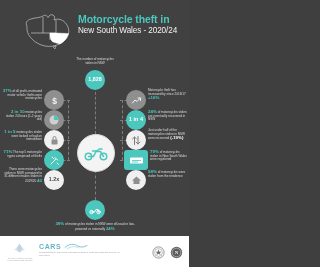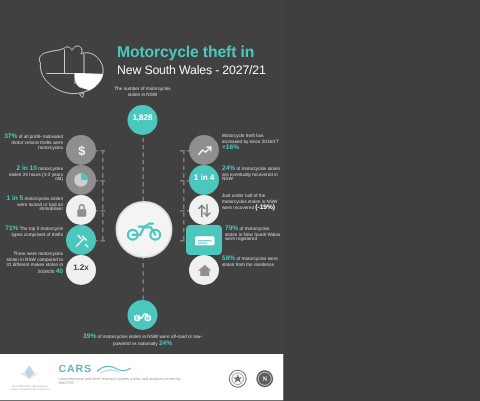--- a/index.html
+++ b/index.html
@@ -1,21 +1,21 @@
 <!DOCTYPE html>
 <html><head>
 <meta charset="utf-8">
 <style>
   html,body{margin:0;padding:0;}
   body{width:189px;height:267px;overflow:hidden;background:#3f3f3f;
        font-family:"Liberation Sans",sans-serif;}
   .poster{position:relative;width:189px;height:267px;background:#414141;}
 
   
-  .header{position:absolute;left:0;top:16px;width:189px;height:58px;padding-left:38px;}
+  .header{position:absolute;left:0;top:0;width:189px;height:58px;padding-left:38px;}
   .map{position:absolute;left:20px;top:11px;width:54px;height:42px;}
   .title-wrap{position:absolute;left:78px;top:14px;width:108px;}
   .title{color:#4cc7bd;font-size:10.5px;font-weight:bold;line-height:11px;
          letter-spacing:-0.1px;}
   .subtitle{color:#f2f2f2;font-size:8.2px;line-height:10px;margin-top:1px;
             letter-spacing:-0.1px;}
 
   
   .diagram{position:absolute;left:0;top:56px;width:189px;height:180px;}
 
@@ -70,21 +70,21 @@
         <path d="M22 44 L72 44"></path>
         <path d="M72 18 L72 44"></path>
         <path d="M60 44 L60 58"></path>
       </g>
       <path d="M72 44 L97 45 C95 54 88 62 79 66 L66 62 C60 58 60 50 60 44 Z" fill="#ffffff" stroke="#ffffff" stroke-width="0.8"></path>
       <path d="M66 72 L72 70 L70 76 Z" fill="none" stroke="#cfcfcf" stroke-width="1.1"></path>
     </svg>
 
     <div class="title-wrap">
       <div class="title">Motorcycle theft in</div>
-      <div class="subtitle">New South Wales - 2027/21</div>
+      <div class="subtitle">New South Wales - 2020/24</div>
     </div>
   </div>
 
   <div class="diagram">
 
     <div class="dash v" style="left:95px;top:26px;height:52px;"></div>
     <div class="dash v" style="left:95px;top:114px;height:30px;"></div>
     <div class="dash v" style="left:68px;top:44px;height:60px;"></div>
     <div class="dash v" style="left:122px;top:44px;height:60px;"></div>
     <div class="dash h" style="left:58px;top:44px;width:12px;"></div>

